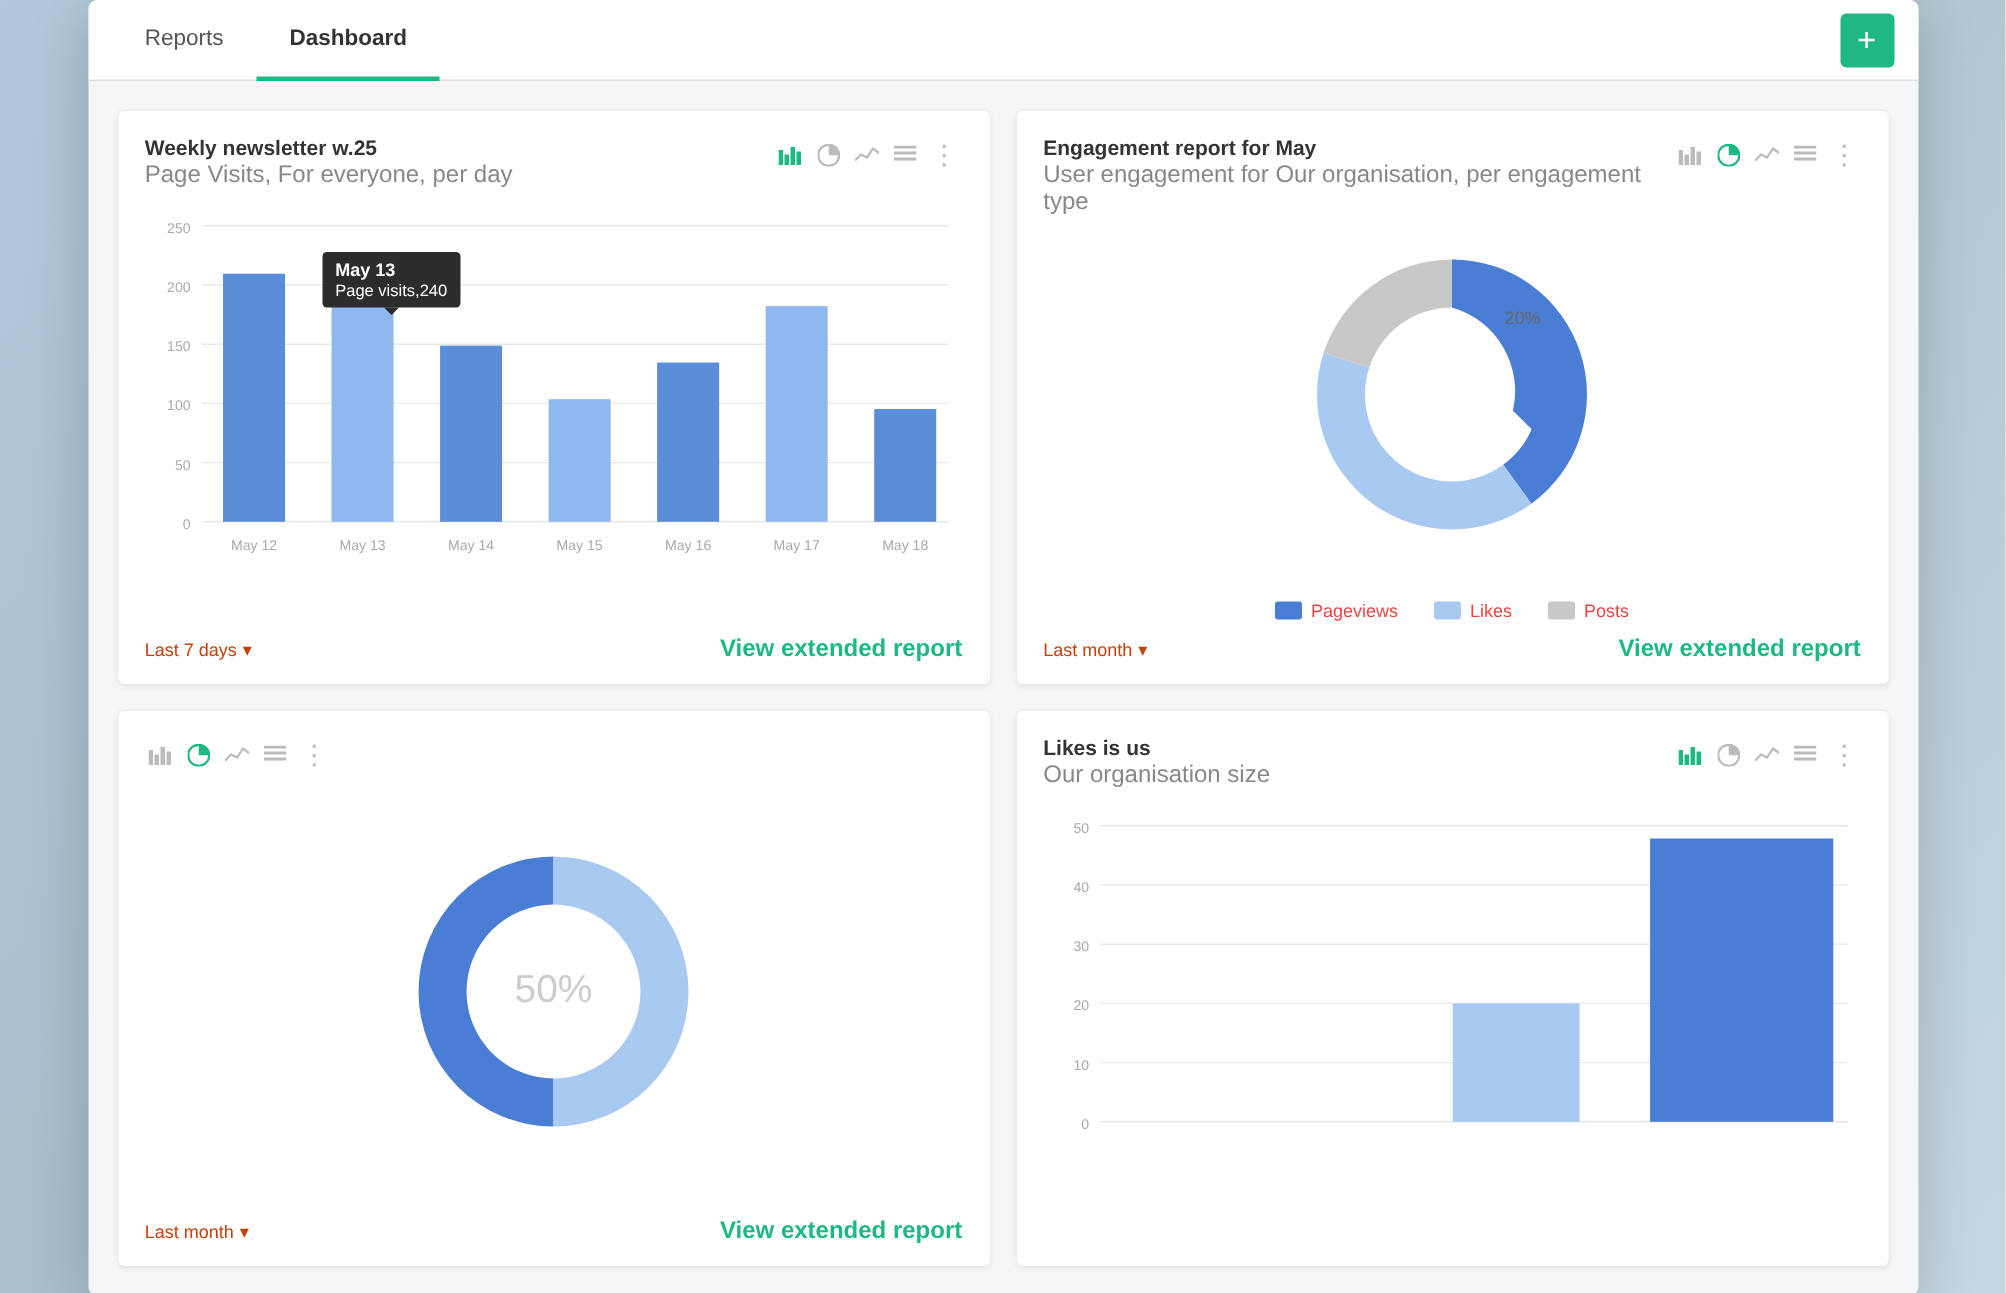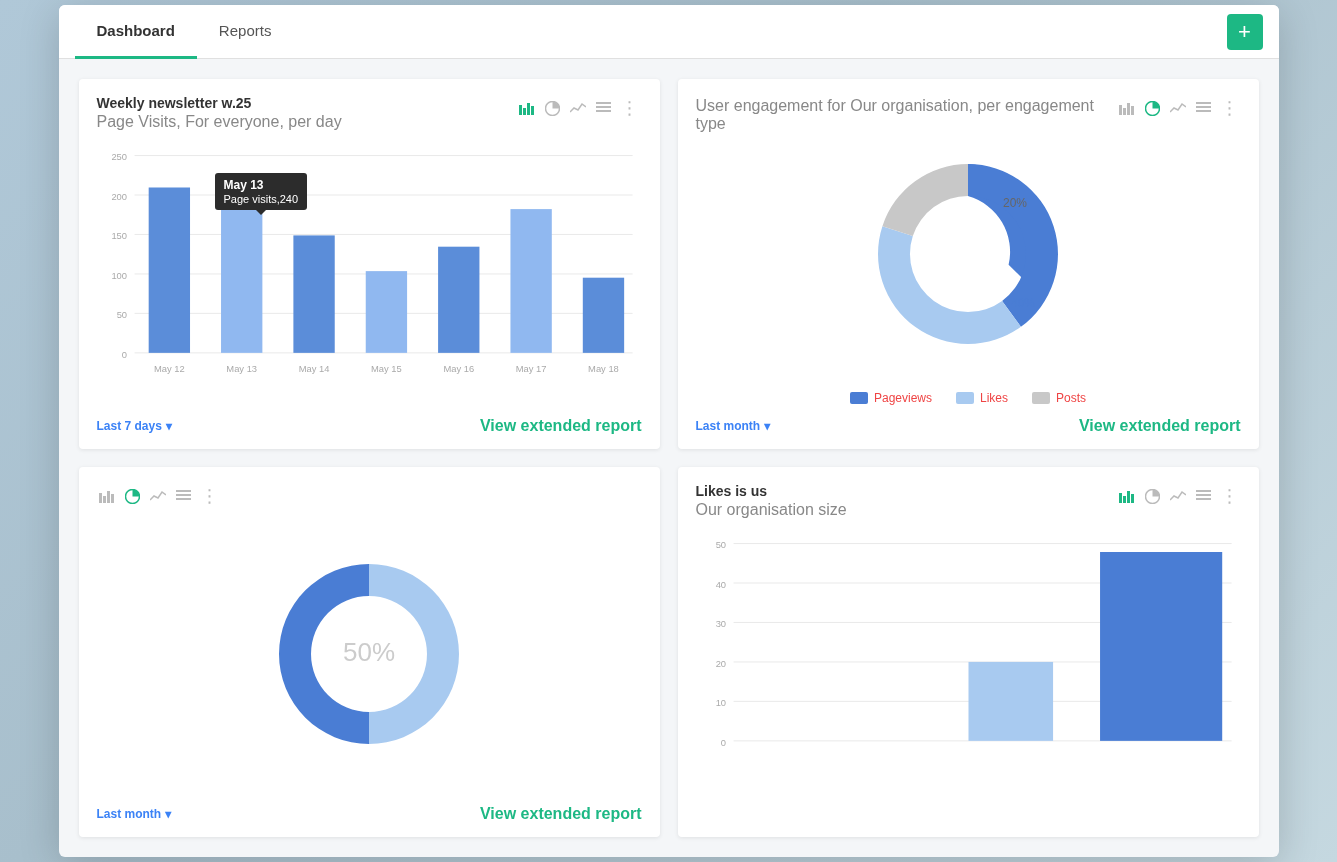--- a/index.html
+++ b/index.html
@@ -113,23 +113,23 @@
     .card-footer {
       display: flex;
       align-items: center;
       justify-content: space-between;
       margin-top: 10px;
     }
     .filter-btn {
       display: flex;
       gap: 4px;
       font-size: 12px;
-      color: #3b82f6;
+      color: #c2410c;
       cursor: pointer;
-      font-weight: 700;
+      font-weight: 400;
     }
     .view-report {
       font-size: 16px;
       color: #1db884;
       cursor: pointer;
       font-weight: 700;
     }
     
     .bar-chart-area {
       flex: 1;
@@ -190,22 +190,22 @@
     }
     .tooltip-title { font-weight: 700; font-size: 12px; }
     .tooltip-value { font-size: 11px; margin-top: 1px; }
   </style>
 </head>
 <body>
 
 <div class="app-window">
 
   <nav class="nav-bar">
+    <a class="nav-tab">Reports</a>
     <a class="nav-tab active">Dashboard</a>
-    <a class="nav-tab">Reports</a>
     <button class="nav-add-btn">+</button>
   </nav>
 
   <div class="content">
 
     <div class="card">
       <div class="card-header">
         <div>
           <div class="card-title">Weekly newsletter w.25</div>
           <div class="card-subtitle">Page Visits, For everyone, per day</div>
@@ -291,20 +291,21 @@
           <span>Last 7 days</span>
           <span style="font-size:12px;">▾</span>
         </div>
         <div class="view-report">View extended report</div>
       </div>
     </div>
 
     <div class="card">
       <div class="card-header">
         <div>
+          <div class="card-title">Engagement report for May</div>
           <div class="card-subtitle">User engagement for Our organisation, per engagement type</div>
         </div>
         <div class="card-icons">
           <span class="card-icon-btn">
             <svg width="16" height="14" viewBox="0 0 16 14">
                 <rect x="0" y="4" width="3" height="10" fill="#bbb"></rect>
                 <rect x="4" y="7" width="3" height="7" fill="#bbb"></rect>
                 <rect x="8" y="2" width="3" height="12" fill="#bbb"></rect>
                 <rect x="12" y="5" width="3" height="9" fill="#bbb"></rect>
               </svg>

